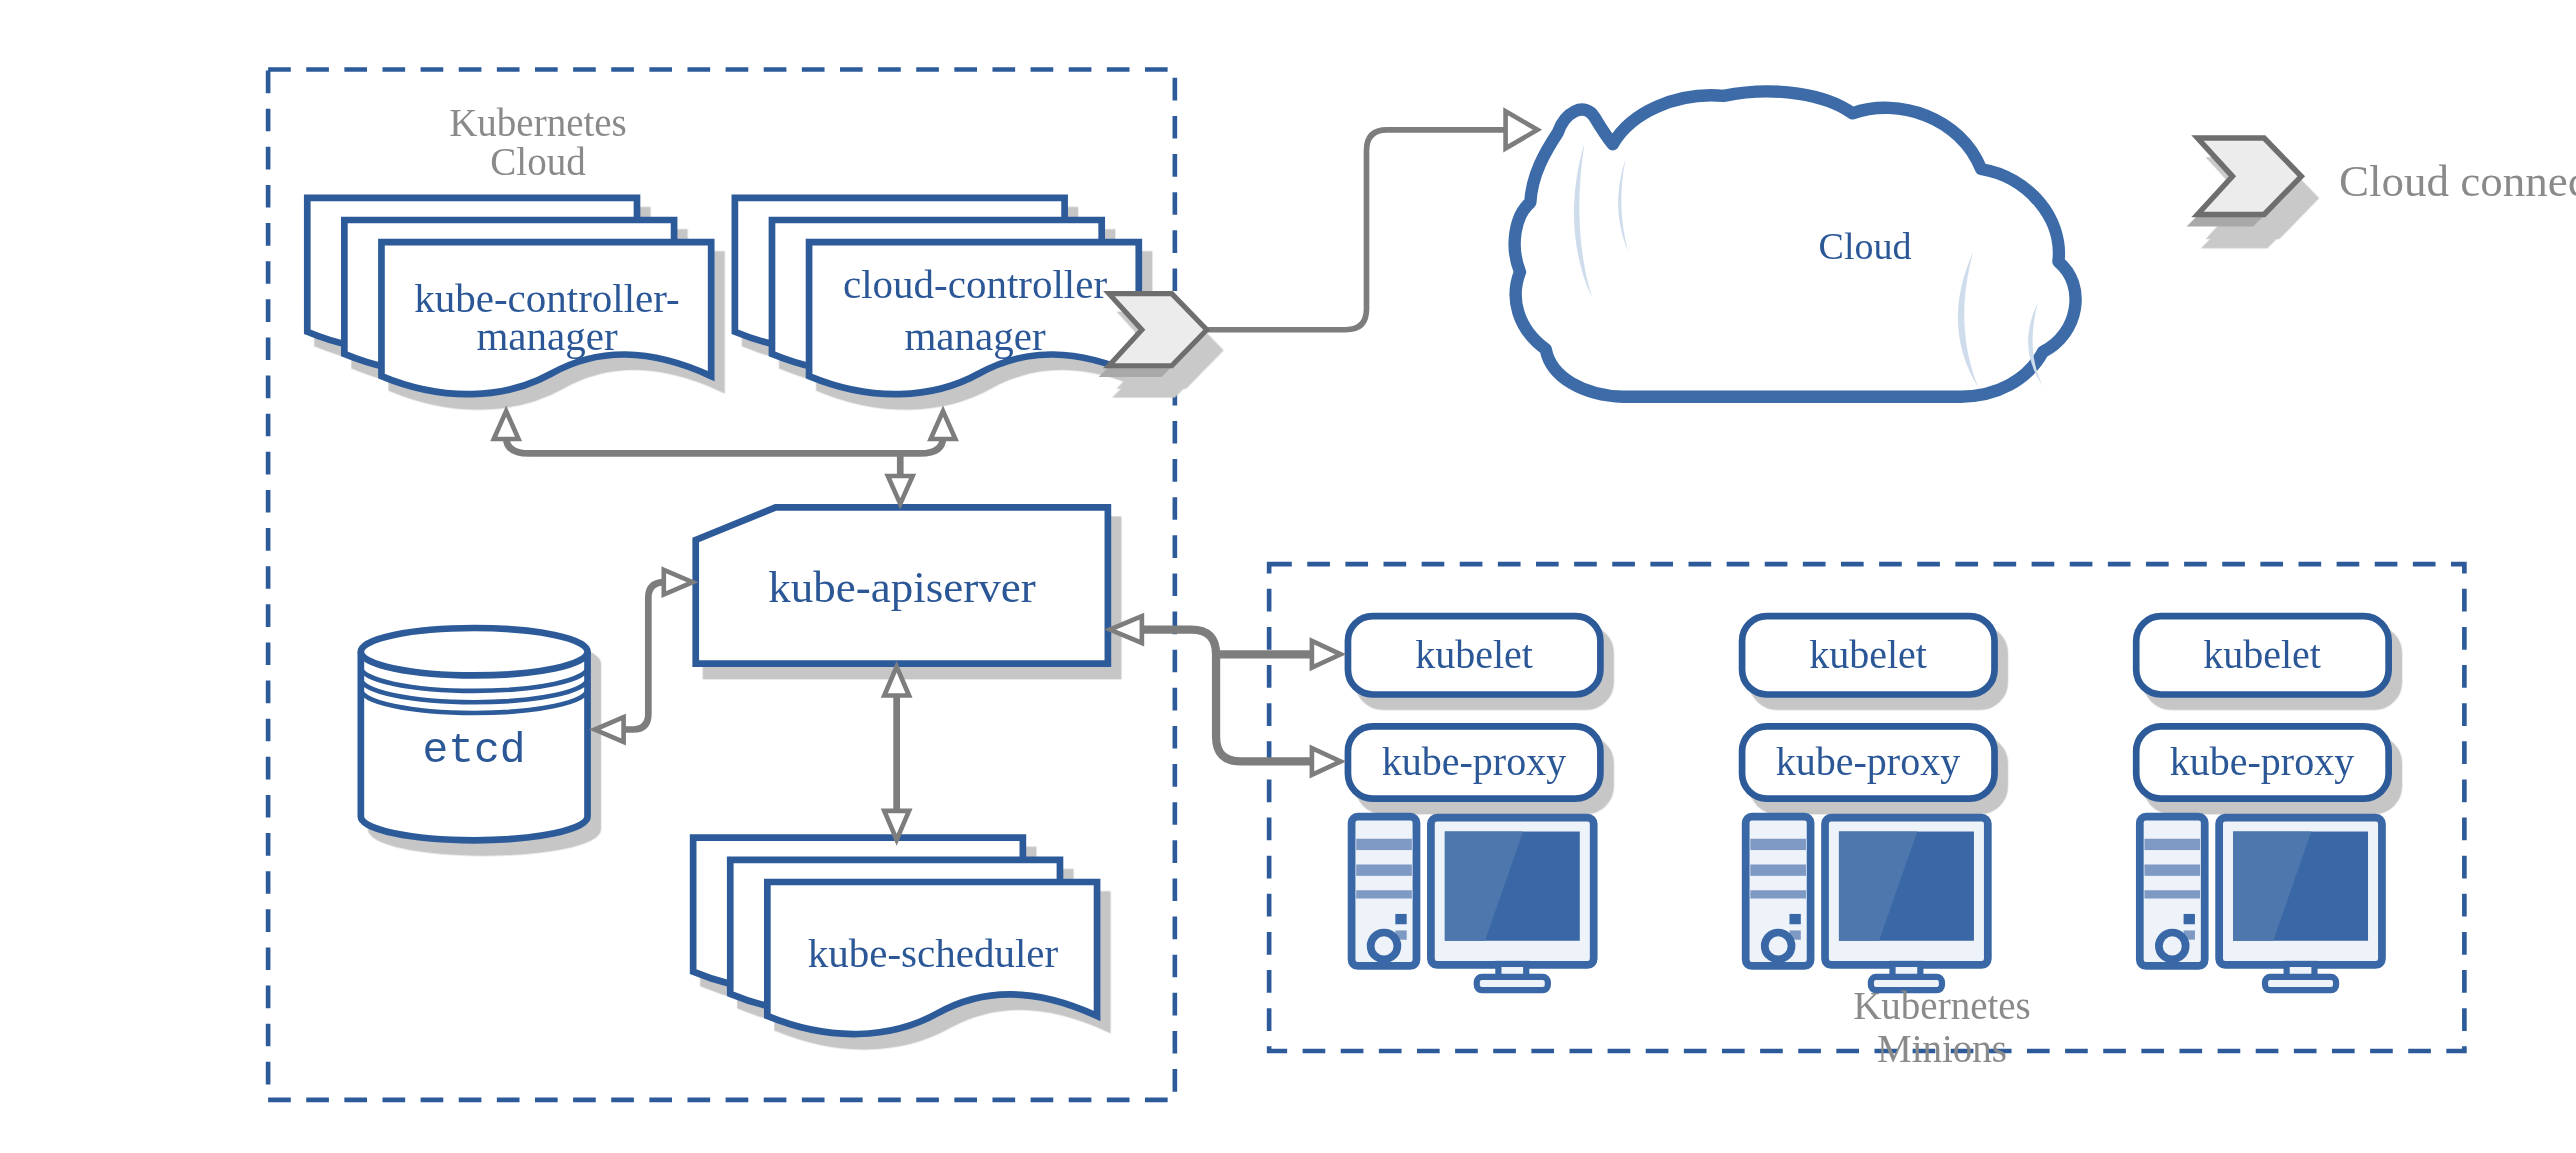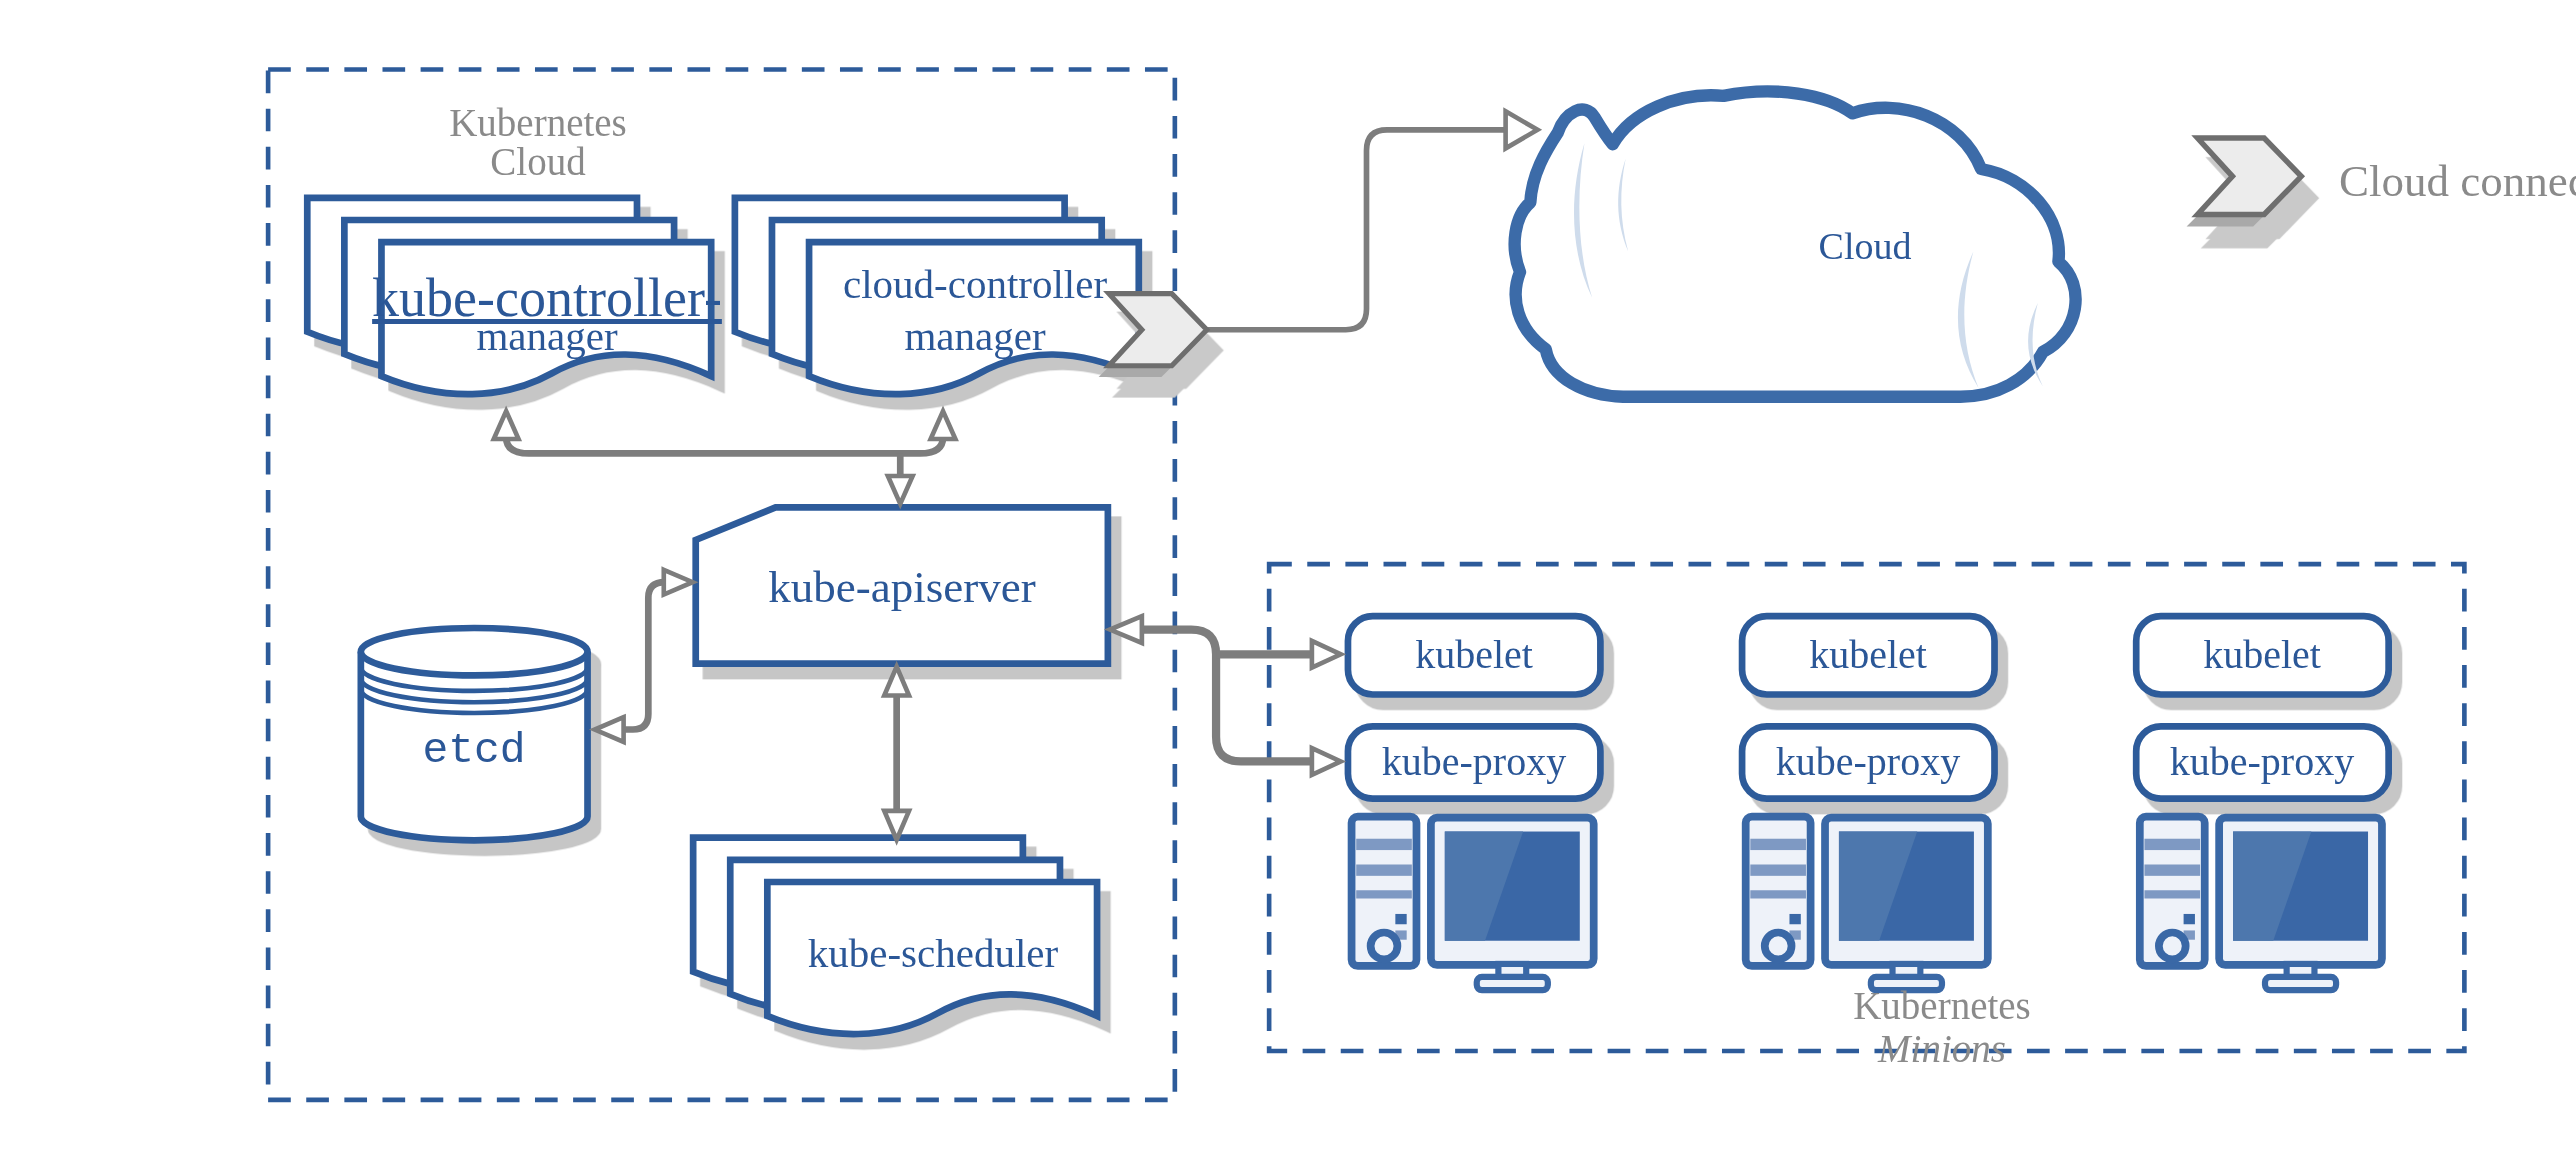--- a/index.html
+++ b/index.html
@@ -164,21 +164,21 @@
       <use href="#chevron" x="2152" y="570"></use>
     </g>
     <g class="chevshadow" transform="translate(4265,268) scale(1.06)">
       <use href="#chevron"></use>
     </g>
   </svg>
 
   <div class="label gray" style="left:538px;top:122px;font-size:39px;">Kubernetes</div>
   <div class="label gray" style="left:538px;top:161px;font-size:39px;">Cloud</div>
 
-  <div class="label" style="left:547px;top:298px;font-size:54px;text-decoration:underline;">kube-controller-</div>
+  <div class="label" style="left:547px;top:298px;font-size:41px;">kube-controller-</div>
   <div class="label" style="left:547px;top:336px;font-size:41px;">manager</div>
 
   <div class="label" style="left:975px;top:284px;font-size:41px;">cloud-controller</div>
   <div class="label" style="left:975px;top:336px;font-size:41px;">manager</div>
 
   <div class="label" style="left:902px;top:587px;font-size:45px;text-align:center;">kube-apiserver</div>
 
   <div class="label" style="left:474px;top:750px;font-size:43px;font-family:Liberation Mono, monospace;">etcd</div>
 
   <div class="label" style="left:933px;top:953px;font-size:41px;">kube-scheduler</div>
@@ -187,18 +187,18 @@
 
   <div class="label" style="left:1474px;top:655px;font-size:40px;">kubelet</div>
   <div class="label" style="left:1868px;top:655px;font-size:40px;">kubelet</div>
   <div class="label" style="left:2262px;top:655px;font-size:40px;">kubelet</div>
 
   <div class="label" style="left:1474px;top:762px;font-size:40px;">kube-proxy</div>
   <div class="label" style="left:1868px;top:762px;font-size:40px;">kube-proxy</div>
   <div class="label" style="left:2262px;top:762px;font-size:40px;">kube-proxy</div>
 
   <div class="label gray" style="left:1942px;top:1005px;font-size:39px;">Kubernetes</div>
-  <div class="label gray" style="left:1942px;top:1048px;font-size:39px;font-style:italic;">Minions</div>
+  <div class="label gray" style="left:1942px;top:1048px;font-size:39px;">Minions</div>
 
   <div class="label gray left-anchor" style="left:2339px;top:181px;font-size:45px;">Cloud connector</div>
 
 </div>
 
 
 </body></html>

